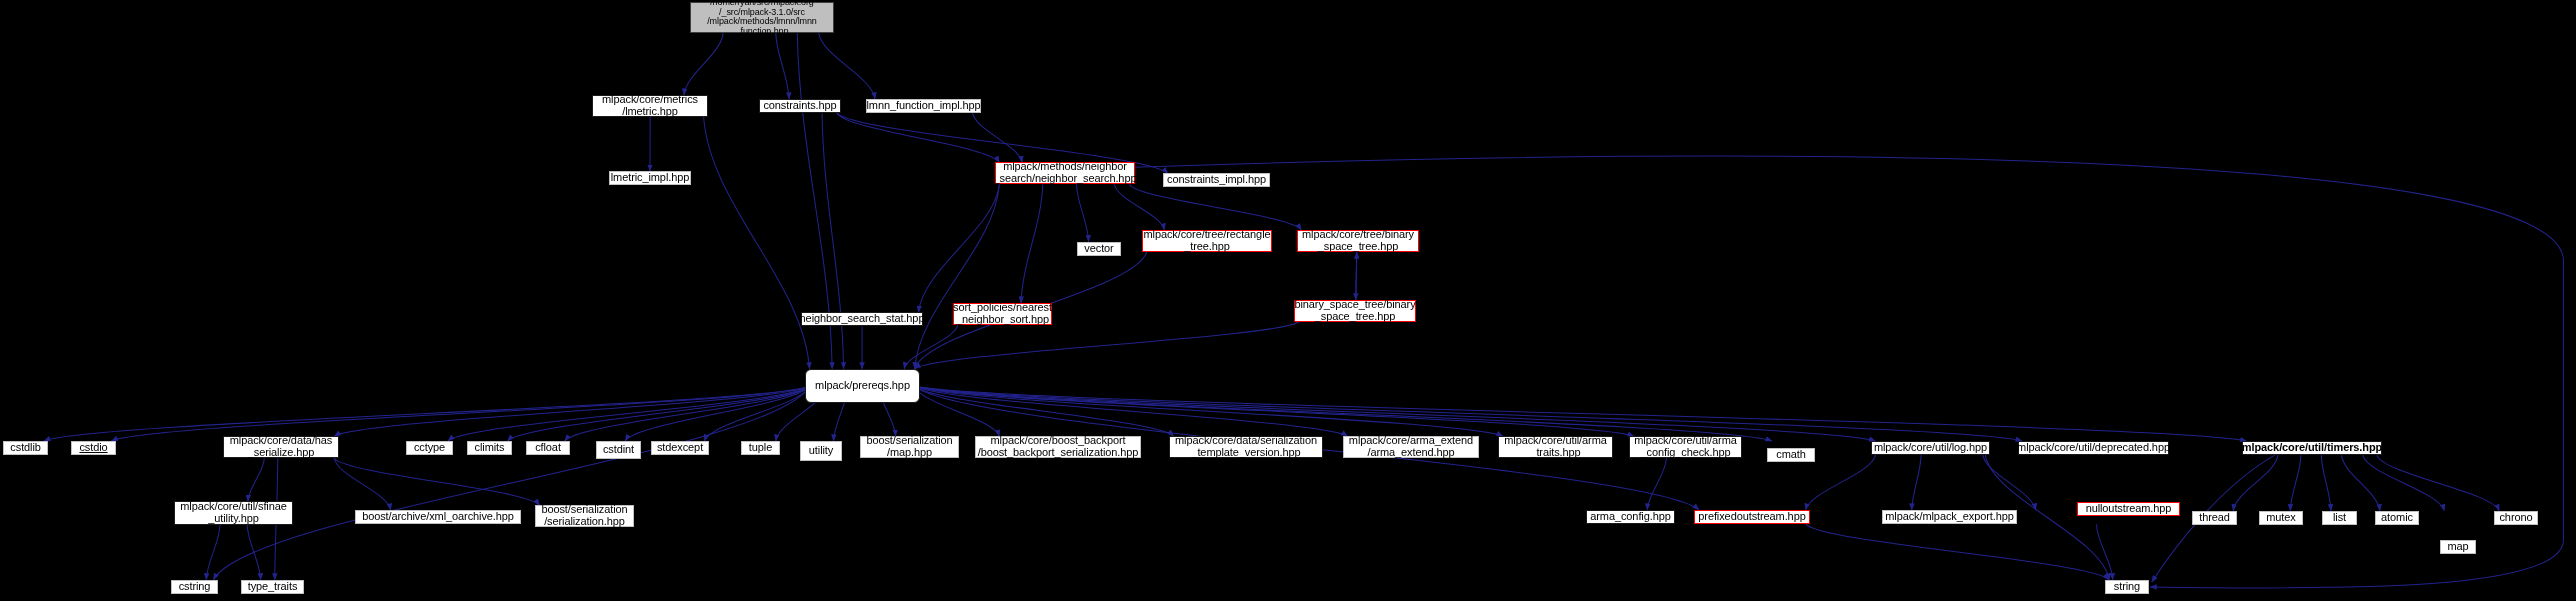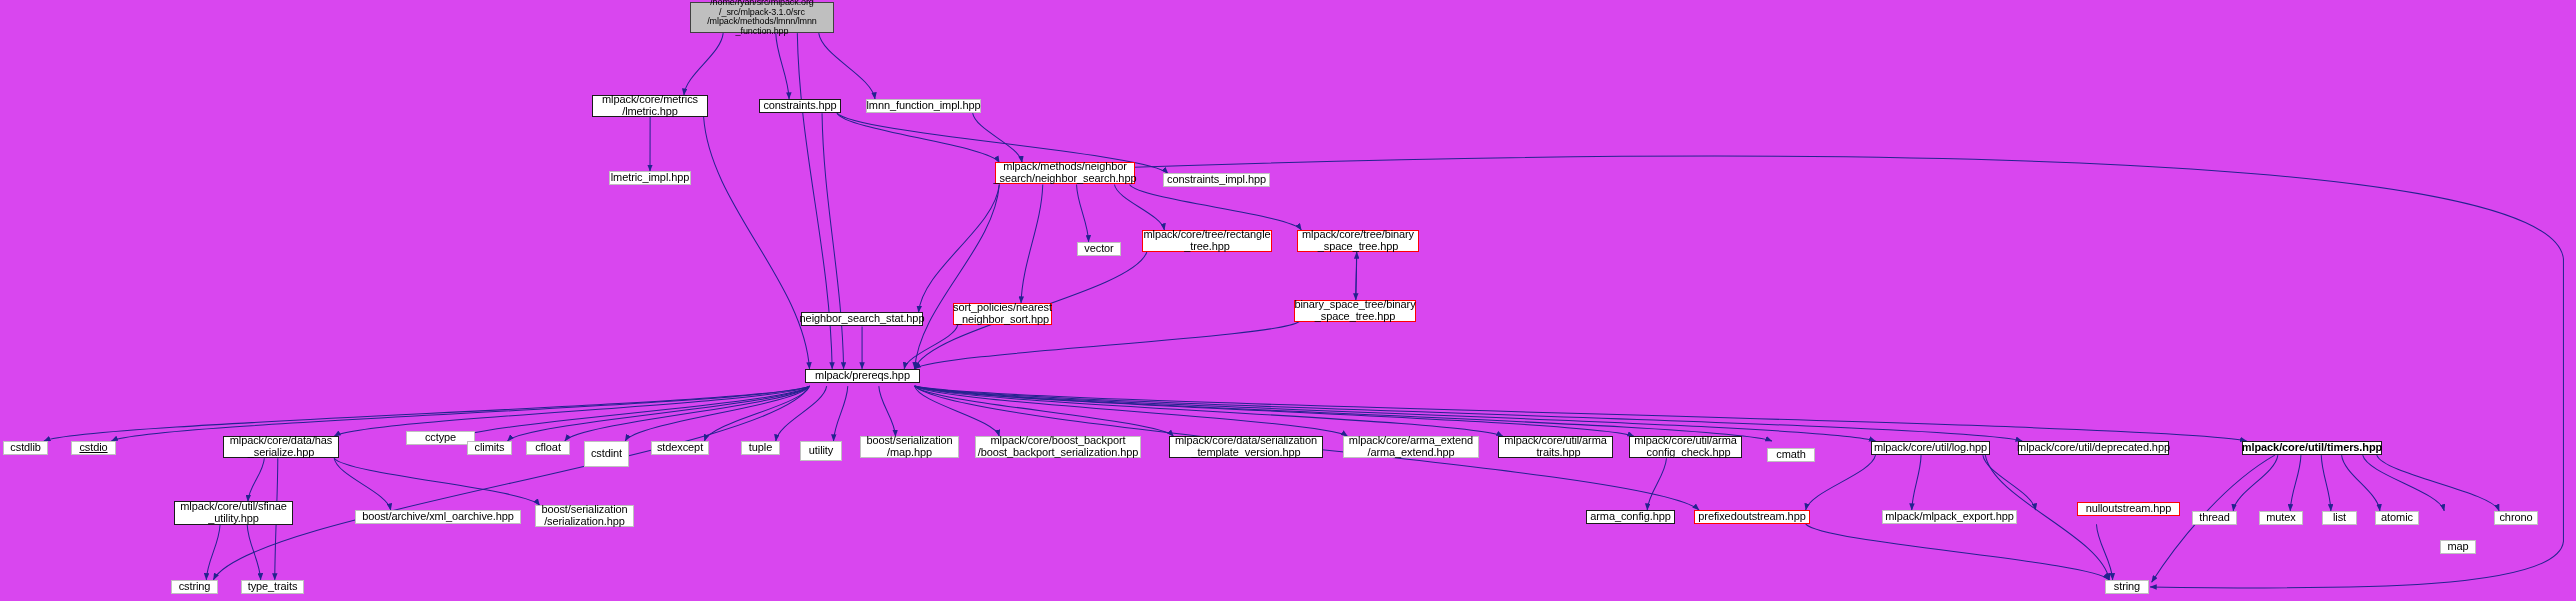--- a/index.html
+++ b/index.html
@@ -1,21 +1,21 @@
 <!DOCTYPE html>
 <html style="font-size:12.6px"><head>
 <meta charset="utf-8">
 <title>lmnn_function.hpp include dependency graph</title>
 <style>
   html,body{margin:0;padding:0;background:#ffffff;}
   #canvas{
     position:relative;
     width:2576px;
     height:602px;
-    background:#d946ef;
+    background:#000000;
     font-family:"Liberation Sans", sans-serif;
     overflow:hidden;
   }
   svg#edges{
     position:absolute;
     left:0;top:0;
     width:2576px;height:602px;
     pointer-events:none;
   }
   .node{
@@ -133,29 +133,29 @@
       <div class="node b-grey" style="left: 1077px; top: 242px; width: 44px; height: 14px;"><span>vector</span></div>
       <div class="node b-red" style="left: 1142px; top: 230px; width: 130px; height: 22px;"><span>mlpack/core/tree/rectangle
 _tree.hpp</span></div>
       <div class="node b-red" style="left: 1297px; top: 230px; width: 122px; height: 22px;"><span>mlpack/core/tree/binary
 _space_tree.hpp</span></div>
       <div class="node b-black" style="left: 801px; top: 312px; width: 122px; height: 14px;"><span>neighbor_search_stat.hpp</span></div>
       <div class="node b-red" style="left: 953px; top: 303px; width: 99px; height: 22px;"><span>sort_policies/nearest
 _neighbor_sort.hpp</span></div>
       <div class="node b-red" style="left: 1294px; top: 300px; width: 122px; height: 22px;"><span>binary_space_tree/binary
 _space_tree.hpp</span></div>
-      <div class="node b-black" style="left: 805px; top: 369px; width: 115px; height: 14px;"><span>mlpack/prereqs.hpp</span></div>
+      <div class="node b-black" style="left: 805px; top: 369px; width: 115px; height: 34px; border-radius: 6px;"><span>mlpack/prereqs.hpp</span></div>
       <div class="node b-grey" style="left: 3.1px; top: 441px; width: 45px; height: 14px;"><span>cstdlib</span></div>
       <div class="node b-grey" style="left: 71px; top: 441px; width: 45px; height: 14px; text-decoration: underline;"><span>cstdio</span></div>
       <div class="node b-black" style="left: 223px; top: 436px; width: 116px; height: 22px;"><span>mlpack/core/data/has
 _serialize.hpp</span></div>
-      <div class="node b-grey" style="left: 406px; top: 431px; width: 69px; height: 14px;"><span>cctype</span></div>
+      <div class="node b-grey" style="left: 406px; top: 441px; width: 47px; height: 14px;"><span>cctype</span></div>
       <div class="node b-grey" style="left: 467px; top: 441px; width: 45px; height: 14px;"><span>climits</span></div>
       <div class="node b-grey" style="left: 526px; top: 441px; width: 44px; height: 14px;"><span>cfloat</span></div>
-      <div class="node b-grey" style="left: 584px; top: 441px; width: 45px; height: 26px;"><span>cstdint</span></div>
+      <div class="node b-grey" style="left: 596px; top: 441px; width: 45px; height: 18px;"><span>cstdint</span></div>
       <div class="node b-grey" style="left: 651px; top: 441px; width: 58px; height: 14px;"><span>stdexcept</span></div>
       <div class="node b-grey" style="left: 741px; top: 441px; width: 39px; height: 14px;"><span>tuple</span></div>
       <div class="node b-grey" style="left: 800px; top: 441px; width: 42px; height: 20px;"><span>utility</span></div>
       <div class="node b-grey" style="left: 860px; top: 436px; width: 99px; height: 22px;"><span>boost/serialization
 /map.hpp</span></div>
       <div class="node b-grey" style="left: 975px; top: 436px; width: 166px; height: 22px;"><span>mlpack/core/boost_backport
 /boost_backport_serialization.hpp</span></div>
       <div class="node b-black" style="left: 1169px; top: 436px; width: 154px; height: 22px;"><span>mlpack/core/data/serialization
 _template_version.hpp</span></div>
       <div class="node b-grey" style="left: 1343px; top: 436px; width: 136px; height: 22px;"><span>mlpack/core/arma_extend

